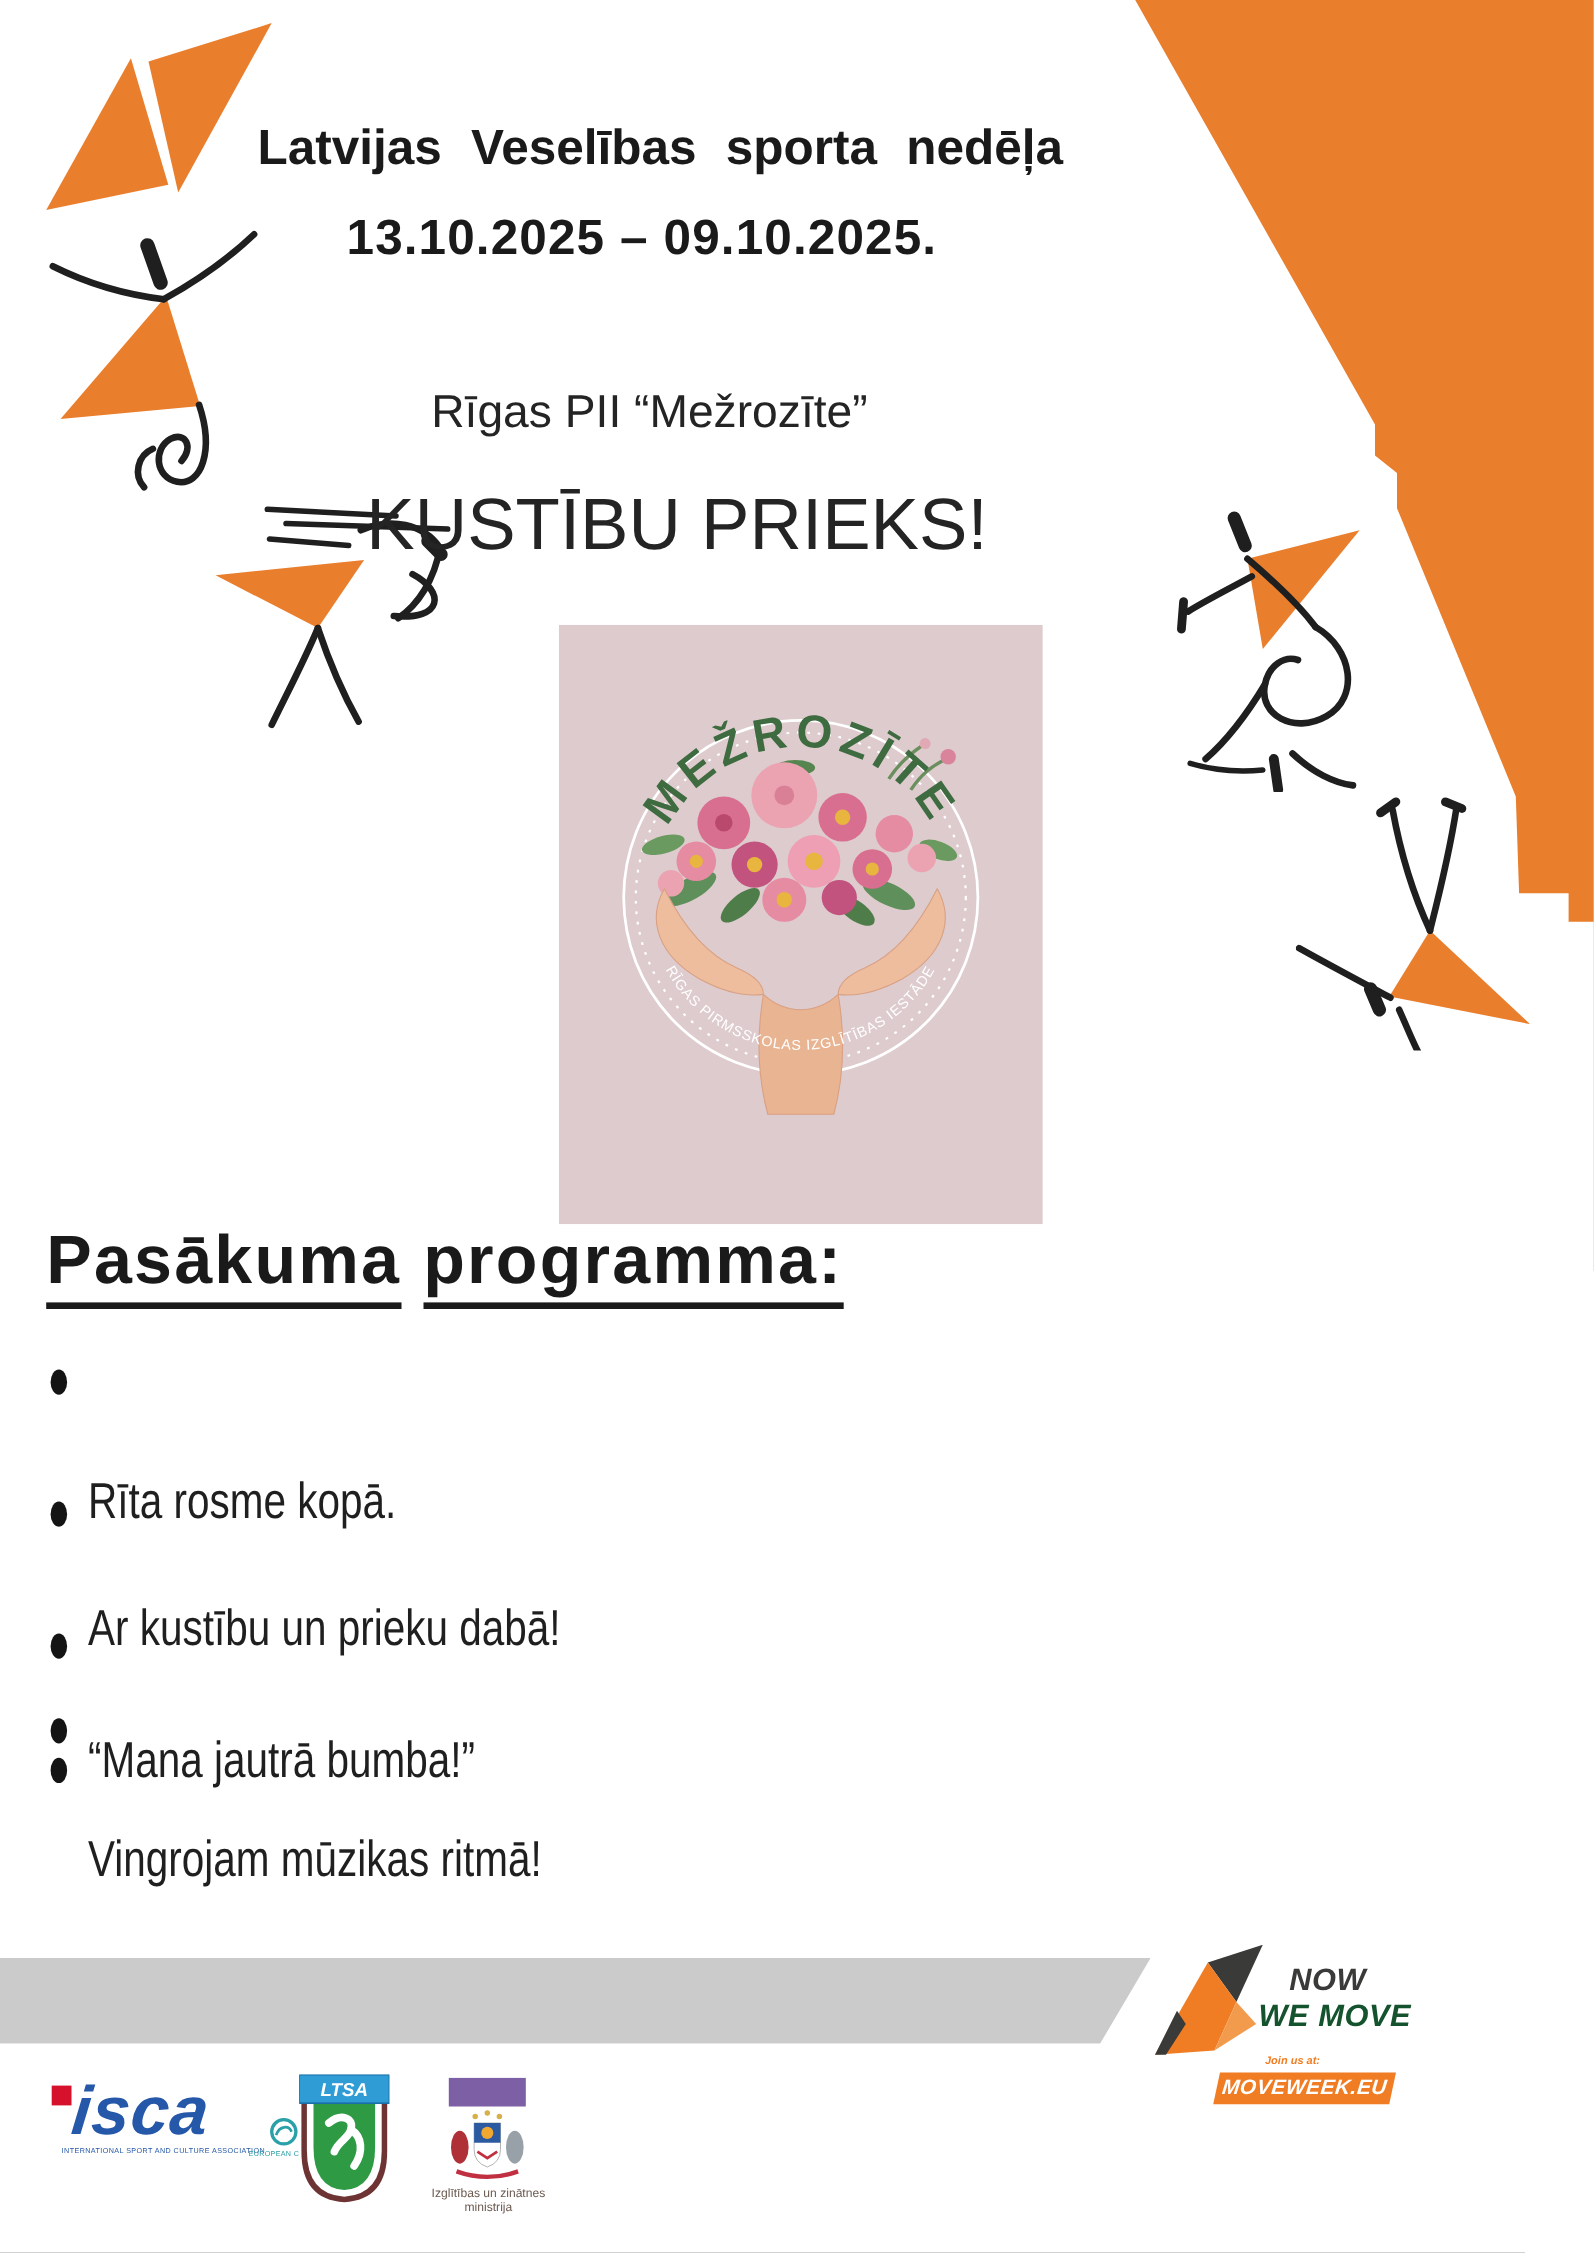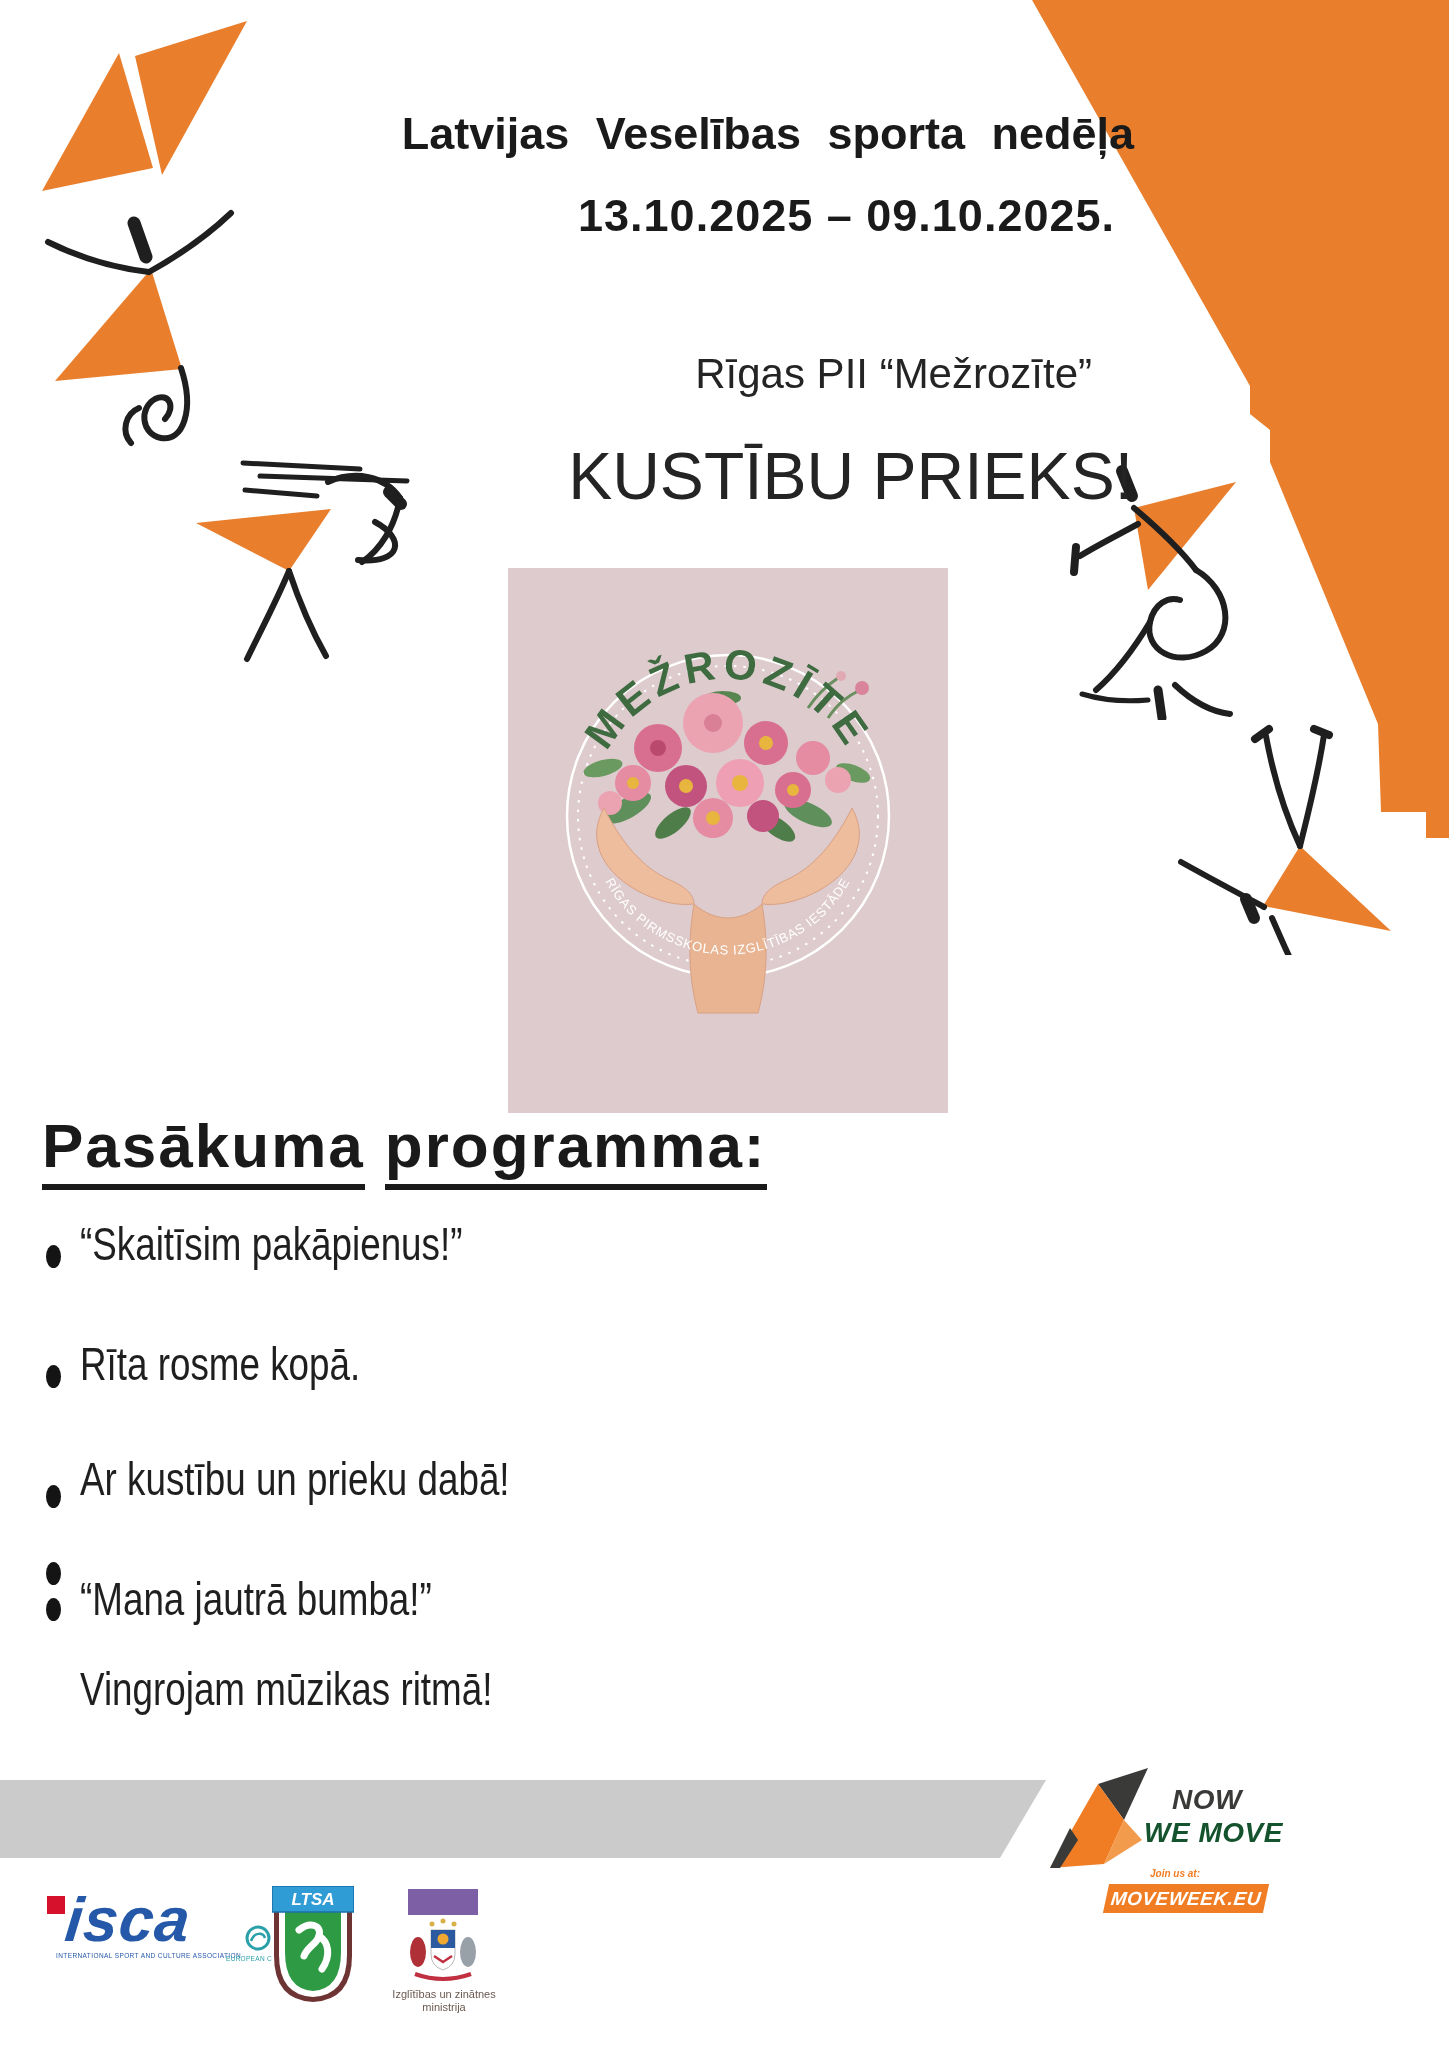--- a/index.html
+++ b/index.html
@@ -1,21 +1,21 @@
 <!DOCTYPE html>
 <html><head>
 <meta charset="utf-8">
 <style>
   html,body{margin:0;padding:0;background:#888;}
   .poster{
     position:relative;width:1449px;height:2048px;background:#ffffff;
     overflow:hidden;font-family:"Liberation Sans","DejaVu Sans",sans-serif;color:#1a1a1a;
   }
   .abs{position:absolute;}
-  .ctr{text-align:right;}
+  .ctr{text-align:left;}
   .event-title{top:108px;left:234px;width:900px;font-size:45px;font-weight:600;word-spacing:14px;letter-spacing:0px;}
   .event-dates{top:190px;left:315px;width:800px;font-size:45px;font-weight:700;letter-spacing:1px;}
   .org-name{top:350px;left:392px;width:700px;font-size:42px;font-weight:400;color:#242424;}
   .main-title{top:438px;left:333px;width:800px;font-size:66px;font-weight:400;color:#242424;}
   .prog-heading{top:1110px;left:42px;font-size:62px;font-weight:700;letter-spacing:2px;white-space:nowrap;}
   .prog-heading span{border-bottom:6px solid #1a1a1a;padding-bottom:4px;}
   .prog-heading .w1{margin-right:20px;margin-top:24px;}
   .prog-item{left:80px;font-size:46px;color:#1f1f1f;white-space:nowrap;}
   .prog-item .t{display:inline-block;transform:scaleX(0.8);transform-origin:left top;}
   .dot{position:absolute;left:46px;width:15px;height:23px;background:#141414;border-radius:50%;}
@@ -167,23 +167,20 @@
     <text font-family="Liberation Sans, DejaVu Sans, sans-serif" font-size="13" font-weight="500" fill="#ffffff" letter-spacing="0.8">
       <textPath href="#arcBottom" startOffset="50%" text-anchor="middle">RĪGAS PIRMSSKOLAS IZGLĪTĪBAS IESTĀDE</textPath>
     </text>
   </svg>
 
   <div class="abs prog-heading">
     <span class="w1">Pasākuma</span><span>programma:</span>
   </div>
 
   <div class="dot" style="top:1245px;"></div>
-  <div class="abs prog-item" style="top:1217px;">
-    <span class="t">“Skaitīsim pakāpienus!”</span>
-  </div>
 
   <div class="dot" style="top:1365px;"></div>
   <div class="abs prog-item" style="top:1337px;">
     <span class="t">Rīta rosme kopā.</span>
   </div>
 
   <div class="dot" style="top:1485px;"></div>
   <div class="abs prog-item" style="top:1452px;">
     <span class="t">Ar kustību un prieku dabā!</span>
   </div>

